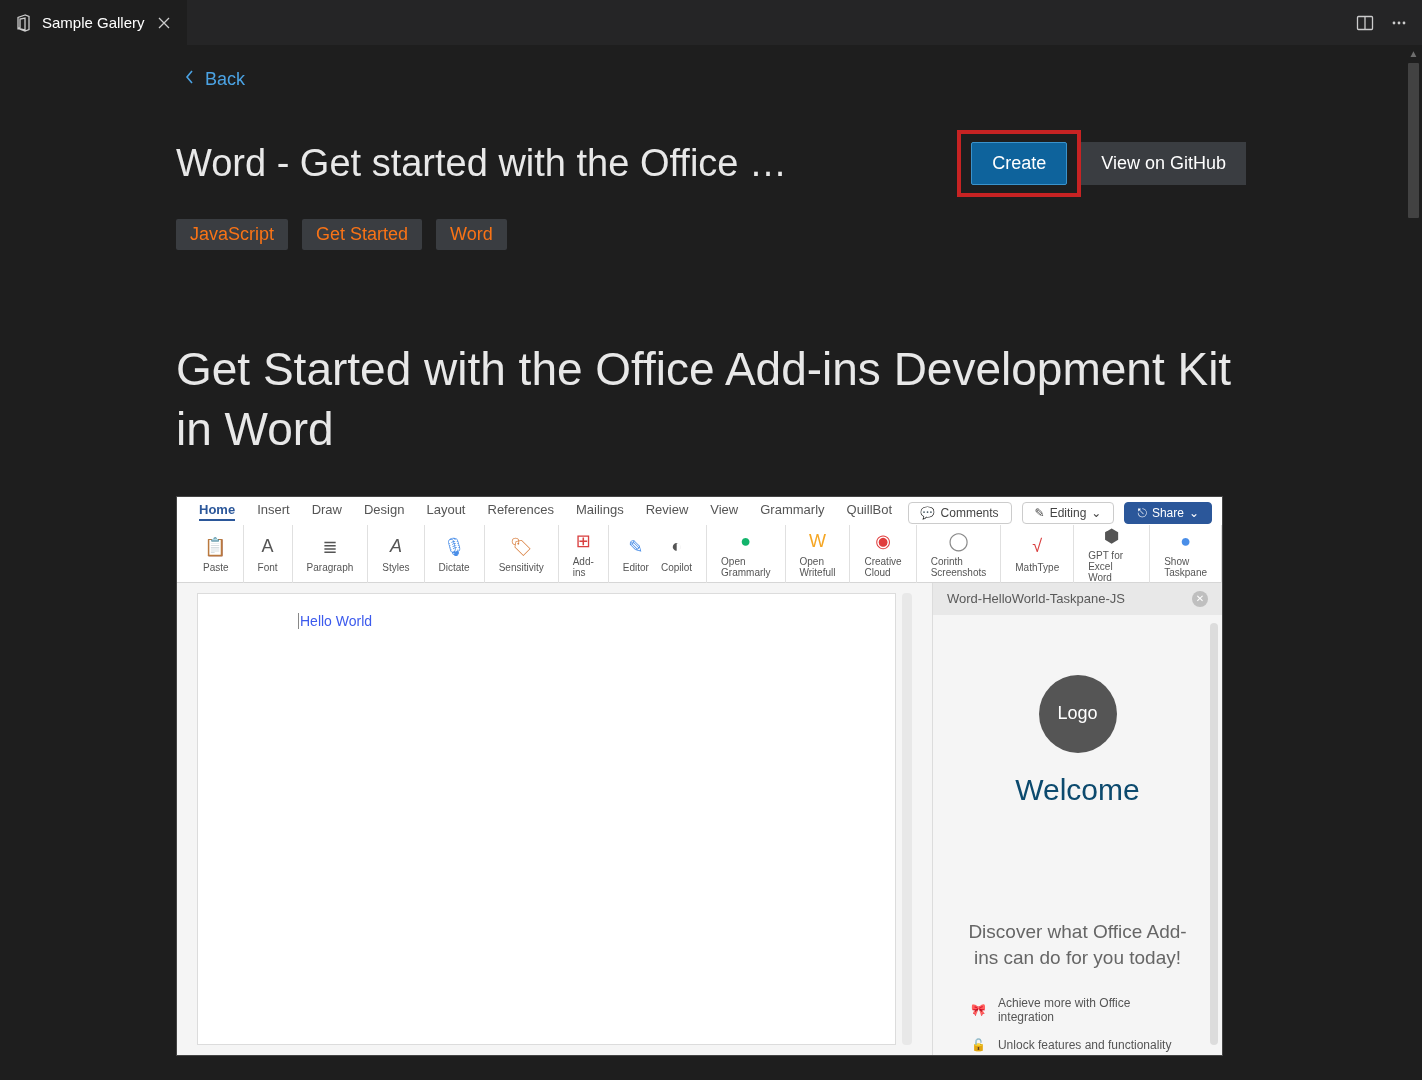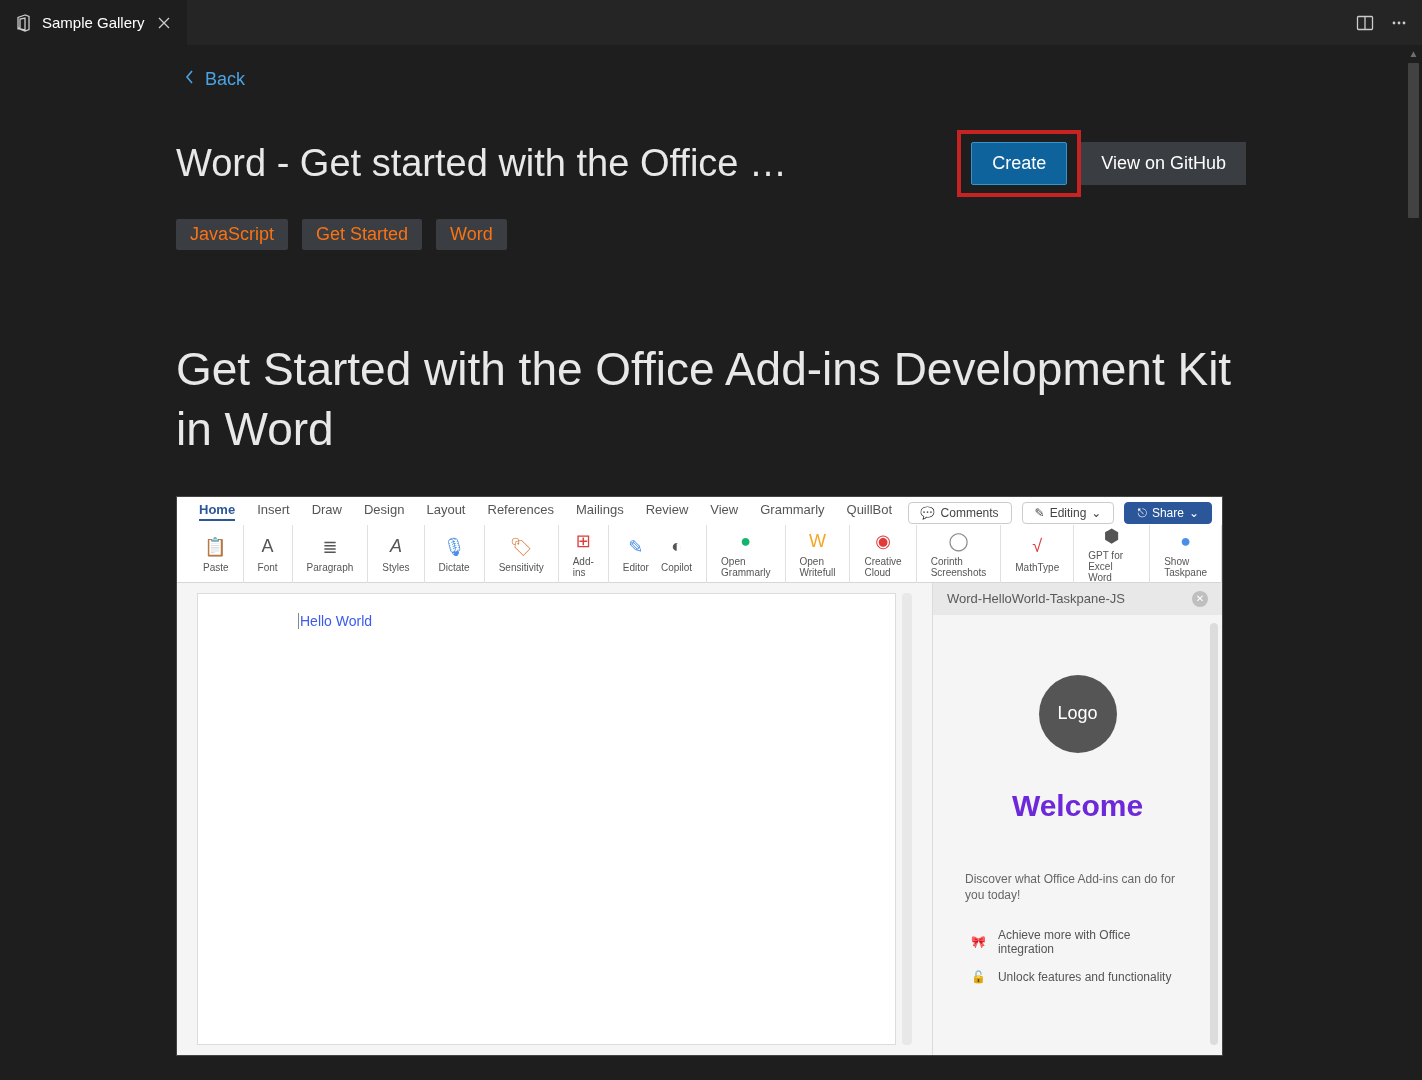--- a/index.html
+++ b/index.html
@@ -303,29 +303,29 @@
       border-radius: 50%;
       background: #555;
       color: #fff;
       display: flex;
       align-items: center;
       justify-content: center;
       font-size: 18px;
     }
     .welcome-text {
       font-size: 30px;
-      color: #6d28d9;
-      margin-top: 36px;
-      font-weight: 700;
+      color: #0c4a6e;
+      margin-top: 20px;
+      font-weight: 400;
     }
     .discover-text {
-      font-size: 12px;
+      font-size: 19px;
       color: #666;
-      text-align: left;
-      margin-top: 48px;
+      text-align: center;
+      margin-top: 112px;
       padding: 0 12px;
       line-height: 1.4;
     }
     .feature-list {
       margin-top: 24px;
       align-self: stretch;
       padding: 0 18px;
     }
     .feature-item {
       display: flex;

